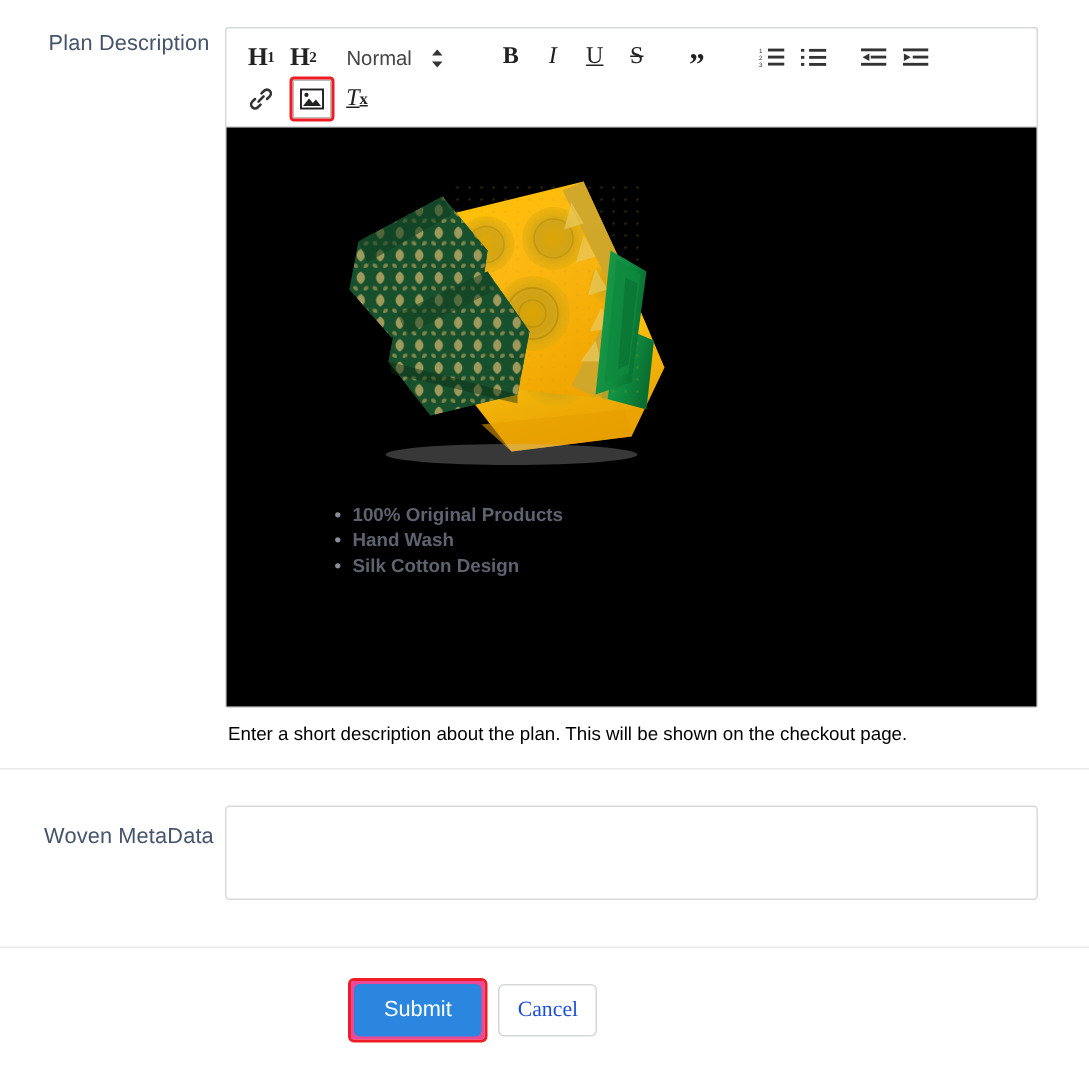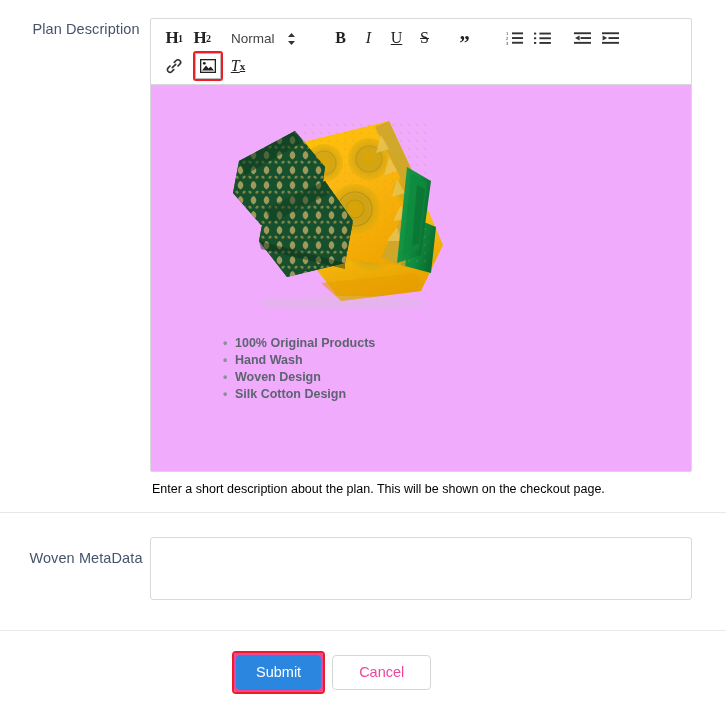--- a/index.html
+++ b/index.html
@@ -163,21 +163,21 @@
     height: 26px;
     margin-left: 6px;
     margin-right: 4px;
   }
 
   .editor-body {
     height: 386px;
     padding: 8px 12px;
     box-sizing: border-box;
     overflow: hidden;
-    background: #f0abfc;
+    background: #000000;
     cursor: text;
   }
   .product-figure {
     margin: 12px 0 0 58px;
     width: 230px;
     height: 210px;
     position: relative;
   }
   .product-caption-list {
     margin: 20px 0 0 60px;
@@ -258,23 +258,24 @@
   }
   .btn-submit {
     background: #2a86de;
     border: 1px solid #2a86de;
     color: #ffffff;
     padding: 9px 19px;
   }
   .btn-cancel {
     background: #ffffff;
     border: 1px solid #d4d7da;
-    color: #ec4899;
-    padding: 9px 26px;
+    color: #1d4ed8;
+    padding: 9px 12px;
     margin-left: 9px;
+    font-family: Liberation Serif, serif;
   }
 </style>
 </head>
 <body>
 
 <div class="form-row row-description">
 
   <div class="field-label">Plan Description</div>
 
   <div class="field-control">
@@ -461,21 +462,20 @@
             <path d="M44 104 L104 76 L110 88 L50 118 Z" fill="#0f3d20" opacity="0.5"></path>
             <path d="M38 136 L124 158 L124 164 L40 144 Z" fill="#0a2e17" opacity="0.45"></path>
 
             <ellipse cx="120" cy="198" rx="84" ry="7" fill="#c9c9c9" opacity="0.28"></ellipse>
           </svg>
         </div>
 
         <ul class="product-caption-list">
           <li>100% Original Products</li>
           <li>Hand Wash</li>
-          <li>Woven Design</li>
           <li>Silk Cotton Design</li>
         </ul>
       </div>
     </div>
 
     <div class="help-text">Enter a short description about the plan. This will be shown on the checkout page.</div>
   </div>
 </div>
 
 <div class="divider" style="margin-top:14px;"></div>

